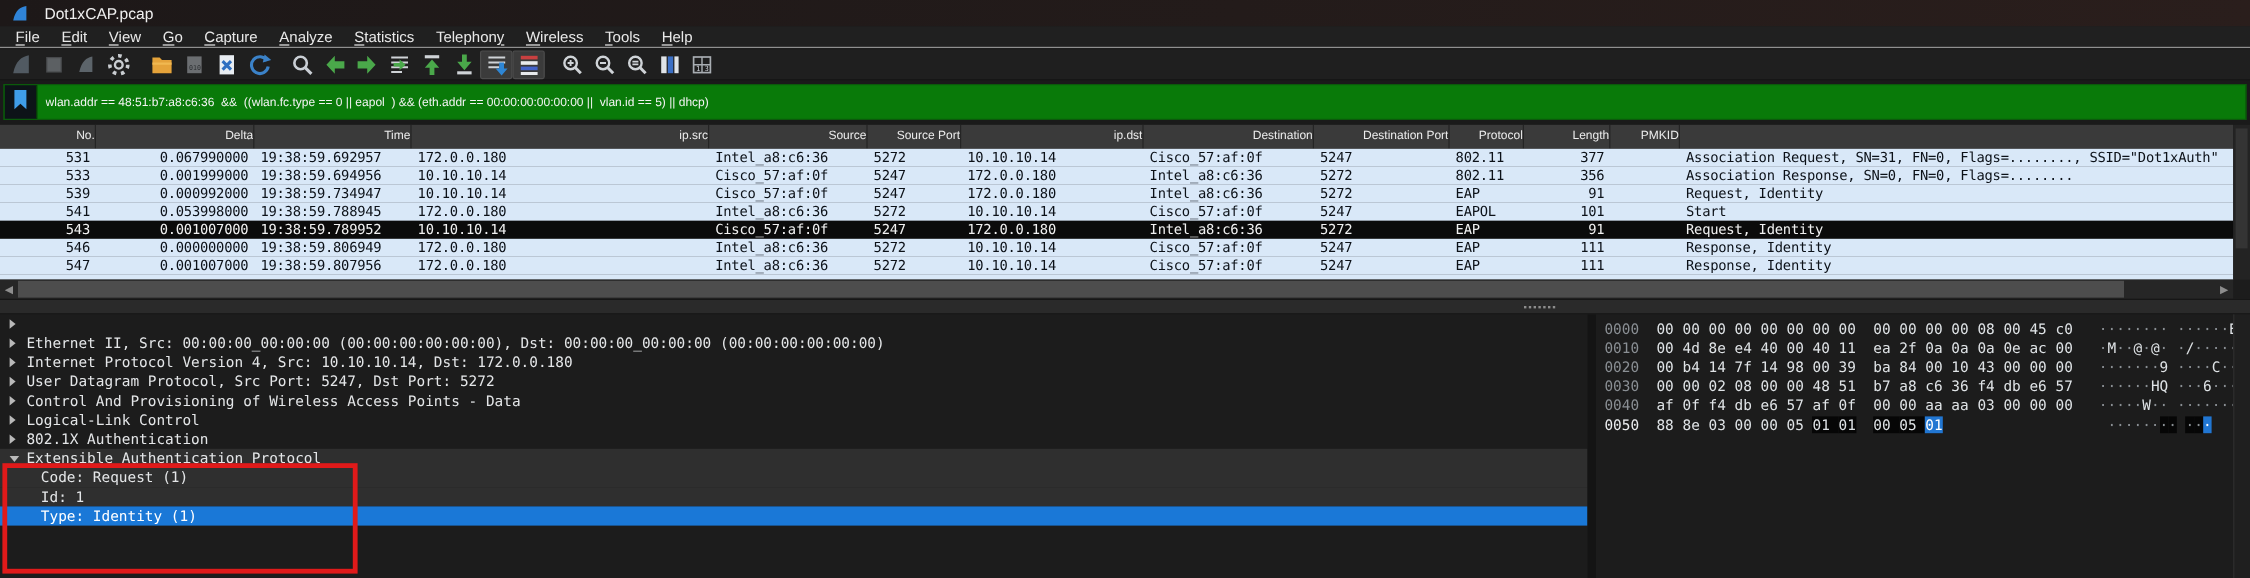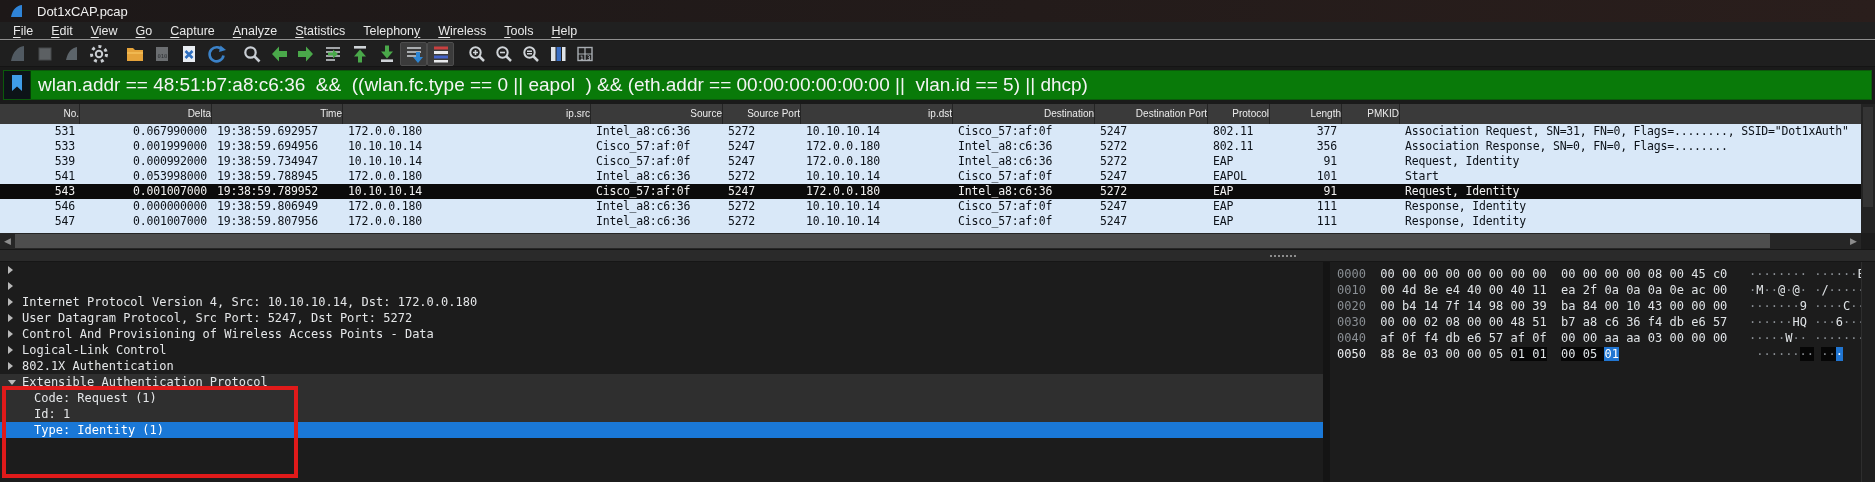--- a/index.html
+++ b/index.html
@@ -30,21 +30,21 @@
   .tbtn.disabled { opacity:.5; }
   .tsep { width:9px; height:24px; }
 
   
   .filterbar { position:absolute; left:0; top:67px; width:1875px; height:37px; background:#1a1a1a; }
   .filter-field { position:absolute; left:3px; top:3px; right:3px; height:30px;
     background:#097a09; border:1px solid #0b5a0b; display:flex; align-items:stretch; }
   .filter-bookmark { width:27px; background:#0d1318; display:flex; align-items:center;
     justify-content:center; border-right:1px solid #063c06; }
   .filter-input { flex:1; background:transparent; border:none; outline:none; color:#f4f4f4;
-    font-family:"Liberation Sans", sans-serif; font-size:19px; padding-left:7px; white-space:pre; }
+    font-family:"Liberation Sans", sans-serif; font-size:10px; padding-left:7px; white-space:pre; }
 
   
   .plist-header { position:absolute; left:0; top:104px; width:1861px; height:20px;
     background:#3a3a3a; display:flex; color:#ececec; font-size:10px;text-align:right; }
   .pcol { height:20px; line-height:20px; padding-left:5px; border-right:1px solid #242424;
     overflow:hidden; white-space:nowrap; flex:none; }
   .plist-rows { position:absolute; left:0; top:124px; width:1861px; height:105px;
     font-family:"DejaVu Sans Mono", monospace; font-size:11.5px; letter-spacing:-0.2px; }
   .prow { display:flex; height:15px; line-height:15px; background:#d9e8f8; color:#0c1118; }
   .prow.selected { background:#0b0b0b; color:#f1f1f1; }
@@ -427,20 +427,21 @@
   <div class="detail-pane" id="detail-pane">
       <div class="trow">
         <span class="arr">
           <i class="tri-r"></i>
         </span>
       </div>
       <div class="trow">
         <span class="arr">
           <i class="tri-r"></i>
         </span>
+        <span>Ethernet II, Src: 00:00:00_00:00:00 (00:00:00:00:00:00), Dst: 00:00:00_00:00:00 (00:00:00:00:00:00)</span>
       </div>
       <div class="trow">
         <span class="arr">
           <i class="tri-r"></i>
         </span>
         <span>Internet Protocol Version 4, Src: 10.10.10.14, Dst: 172.0.0.180</span>
       </div>
       <div class="trow">
         <span class="arr">
           <i class="tri-r"></i>

